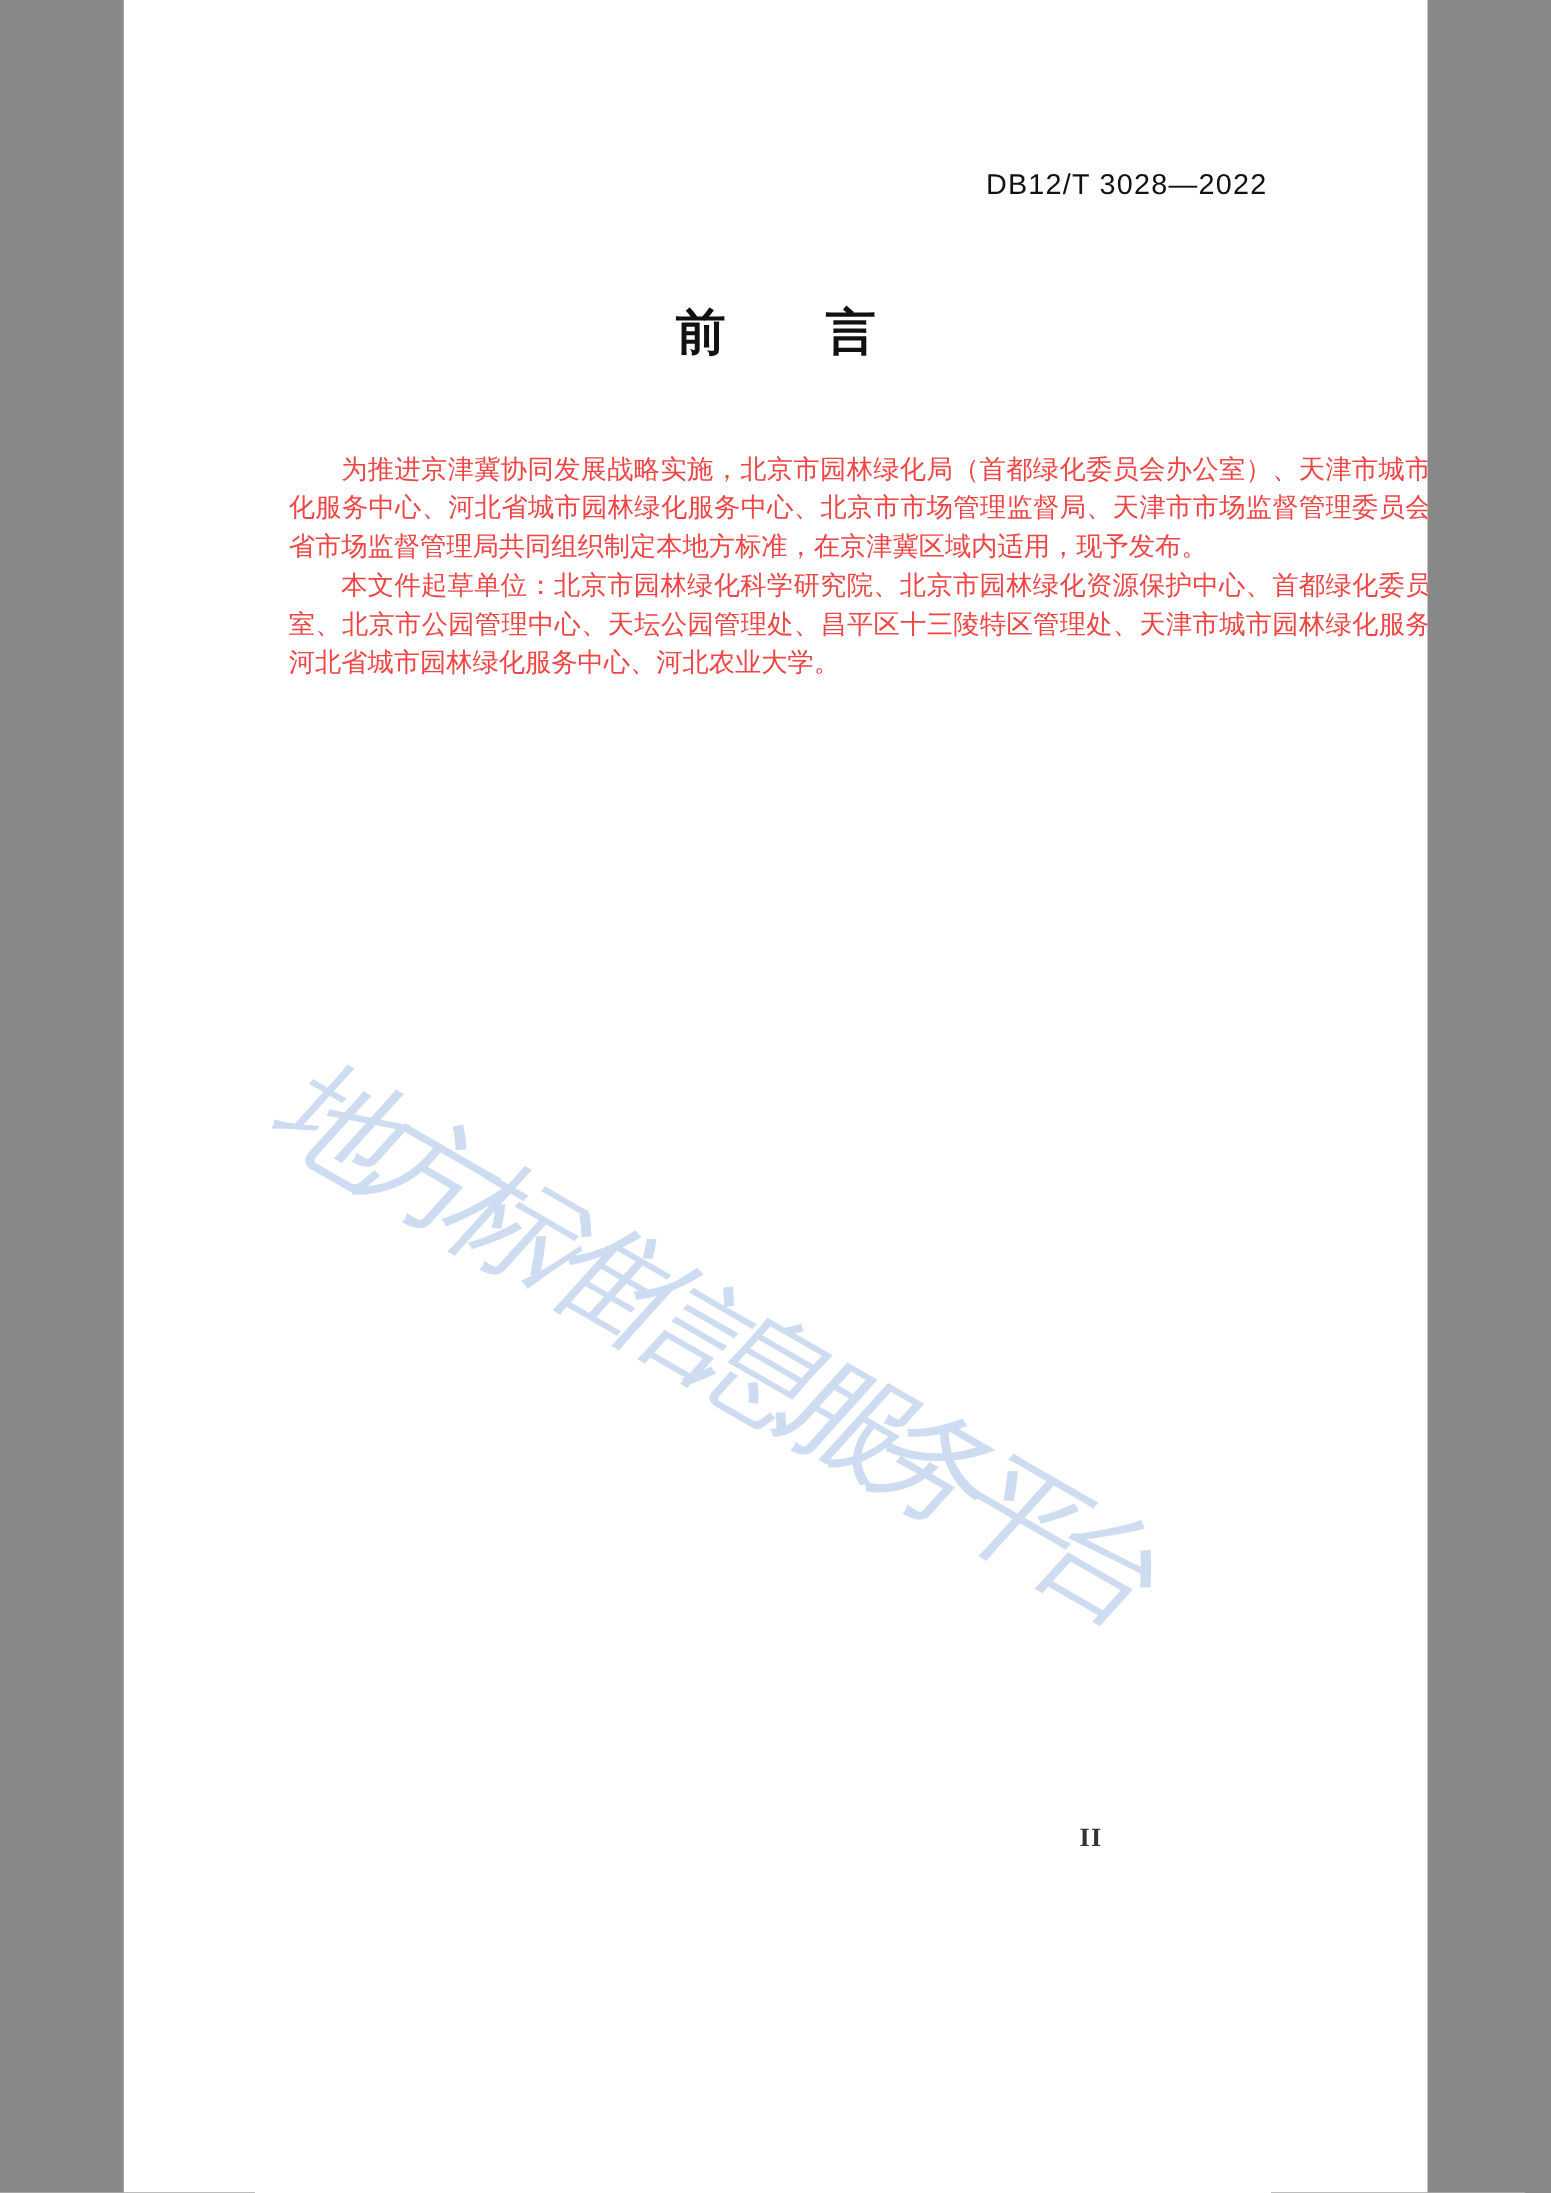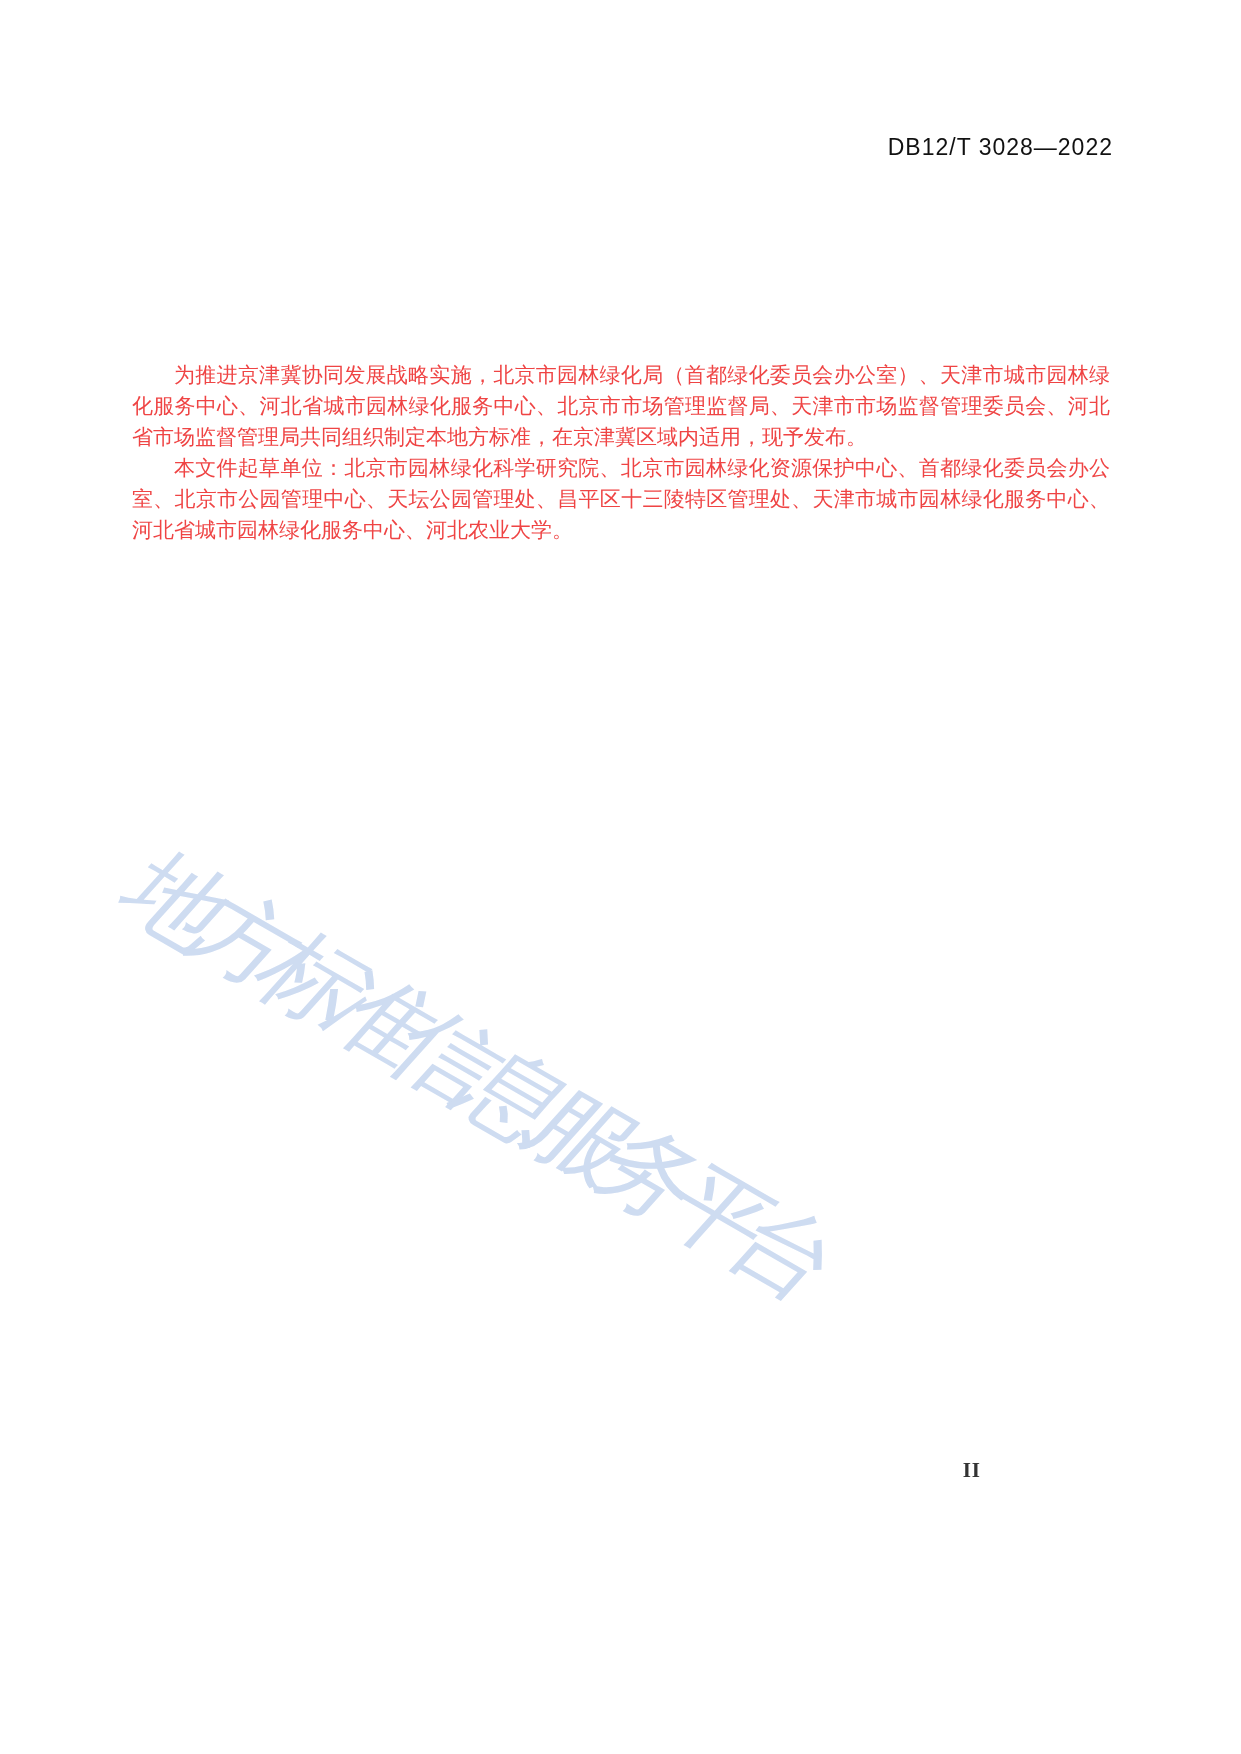--- a/index.html
+++ b/index.html
@@ -1,18 +1,18 @@
 <!DOCTYPE html>
 <html><head>
 <meta charset="utf-8">
 <style>
   html,body{margin:0;padding:0;background:#888;}
   .page{
     position:relative;
-    width:1241px;height:1754px;
+    width:1043px;height:1754px;
     margin:0 auto;
     background:#ffffff;
     overflow:hidden;
     font-family:"Liberation Serif","DejaVu Serif",serif;
     color:#1a1a1a;
   }
   .doc-code{
     position:absolute;
     top:134px;right:128px;
     font-family:"Liberation Sans","DejaVu Sans",sans-serif;
@@ -65,20 +65,21 @@
     font-weight:bold;
   }
 </style>
 </head>
 <body>
 
 <div class="page">
 
   <div class="doc-code">DB12/T 3028—2022</div>
 
+  <div class="doc-title">前　　言</div>
 
   <div class="content">
     <p>为推进京津冀协同发展战略实施，北京市园林绿化局（首都绿化委员会办公室）、天津市城市园林绿化服务中心、河北省城市园林绿化服务中心、北京市市场管理监督局、天津市市场监督管理委员会、河北省市场监督管理局共同组织制定本地方标准，在京津冀区域内适用，现予发布。</p>
     <p>本文件起草单位：北京市园林绿化科学研究院、北京市园林绿化资源保护中心、首都绿化委员会办公室、北京市公园管理中心、天坛公园管理处、昌平区十三陵特区管理处、天津市城市园林绿化服务中心、河北省城市园林绿化服务中心、河北农业大学。</p>
   </div>
 
   <div class="watermark" style="color: rgb(198, 214, 239);">地方标准信息服务平台</div>
 
   <div class="page-number">II</div>
 

